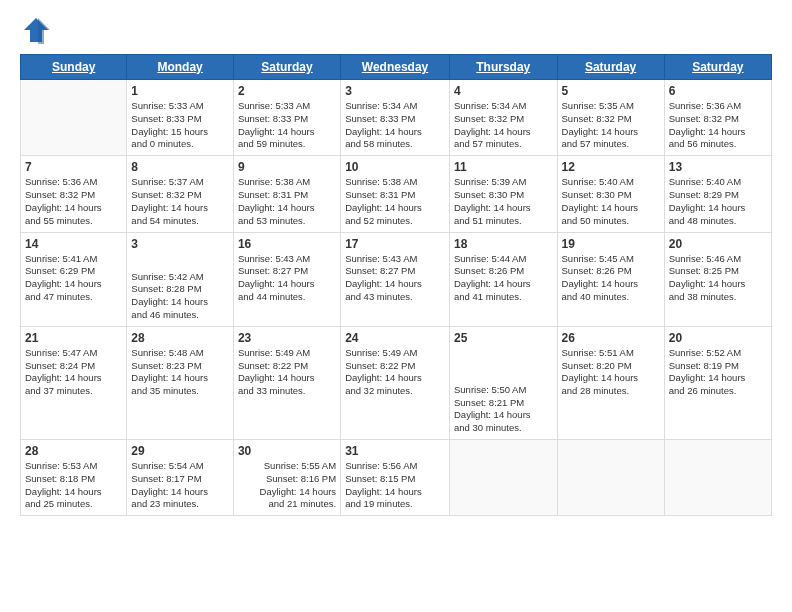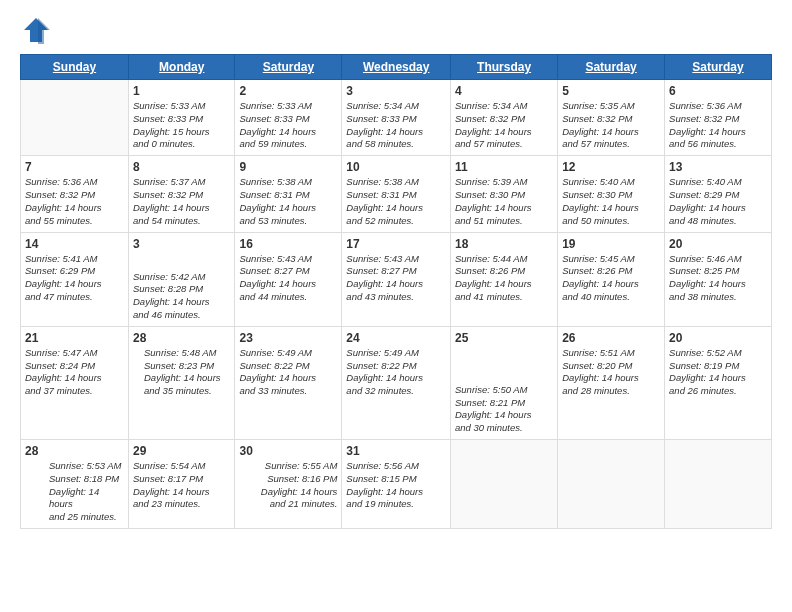--- a/index.html
+++ b/index.html
@@ -91,21 +91,20 @@
       font-size: 12px;
       font-weight: bold;
       color: #333;
       display: block;
       margin-bottom: 2px;
     }
     .day-info {
       font-size: 9.5px;
       color: #333;
       line-height: 1.35;
-      font-style: italic;
     }
     .empty-cell {
       background: #f9f9f9;
     }
   </style>
 </head>
 <body>
 
 <div class="page">
   <div class="header">
@@ -290,21 +289,21 @@
         <tr>
           <td>
             <span class="day-number">21</span>
             <div class="day-info" style="white-space: pre-line;">Sunrise: 5:47 AM
 Sunset: 8:24 PM
 Daylight: 14 hours
 and 37 minutes.</div>
           </td>
           <td>
             <span class="day-number">28</span>
-            <div class="day-info" style="white-space: pre-line; margin-left: 11px;">Sunrise: 5:48 AM
+            <div class="day-info" style="white-space: pre-line;">Sunrise: 5:48 AM
 Sunset: 8:23 PM
 Daylight: 14 hours
 and 35 minutes.</div>
           </td>
           <td>
             <span class="day-number">23</span>
             <div class="day-info" style="white-space: pre-line;">Sunrise: 5:49 AM
 Sunset: 8:22 PM
 Daylight: 14 hours
 and 33 minutes.</div>
@@ -334,21 +333,21 @@
             <span class="day-number">20</span>
             <div class="day-info" style="white-space: pre-line;">Sunrise: 5:52 AM
 Sunset: 8:19 PM
 Daylight: 14 hours
 and 26 minutes.</div>
           </td>
         </tr>
         <tr>
           <td>
             <span class="day-number">28</span>
-            <div class="day-info" style="white-space: pre-line; margin-left: 24px;">Sunrise: 5:53 AM
+            <div class="day-info" style="white-space: pre-line;">Sunrise: 5:53 AM
 Sunset: 8:18 PM
 Daylight: 14 hours
 and 25 minutes.</div>
           </td>
           <td>
             <span class="day-number">29</span>
             <div class="day-info" style="white-space: pre-line;">Sunrise: 5:54 AM
 Sunset: 8:17 PM
 Daylight: 14 hours
 and 23 minutes.</div>

